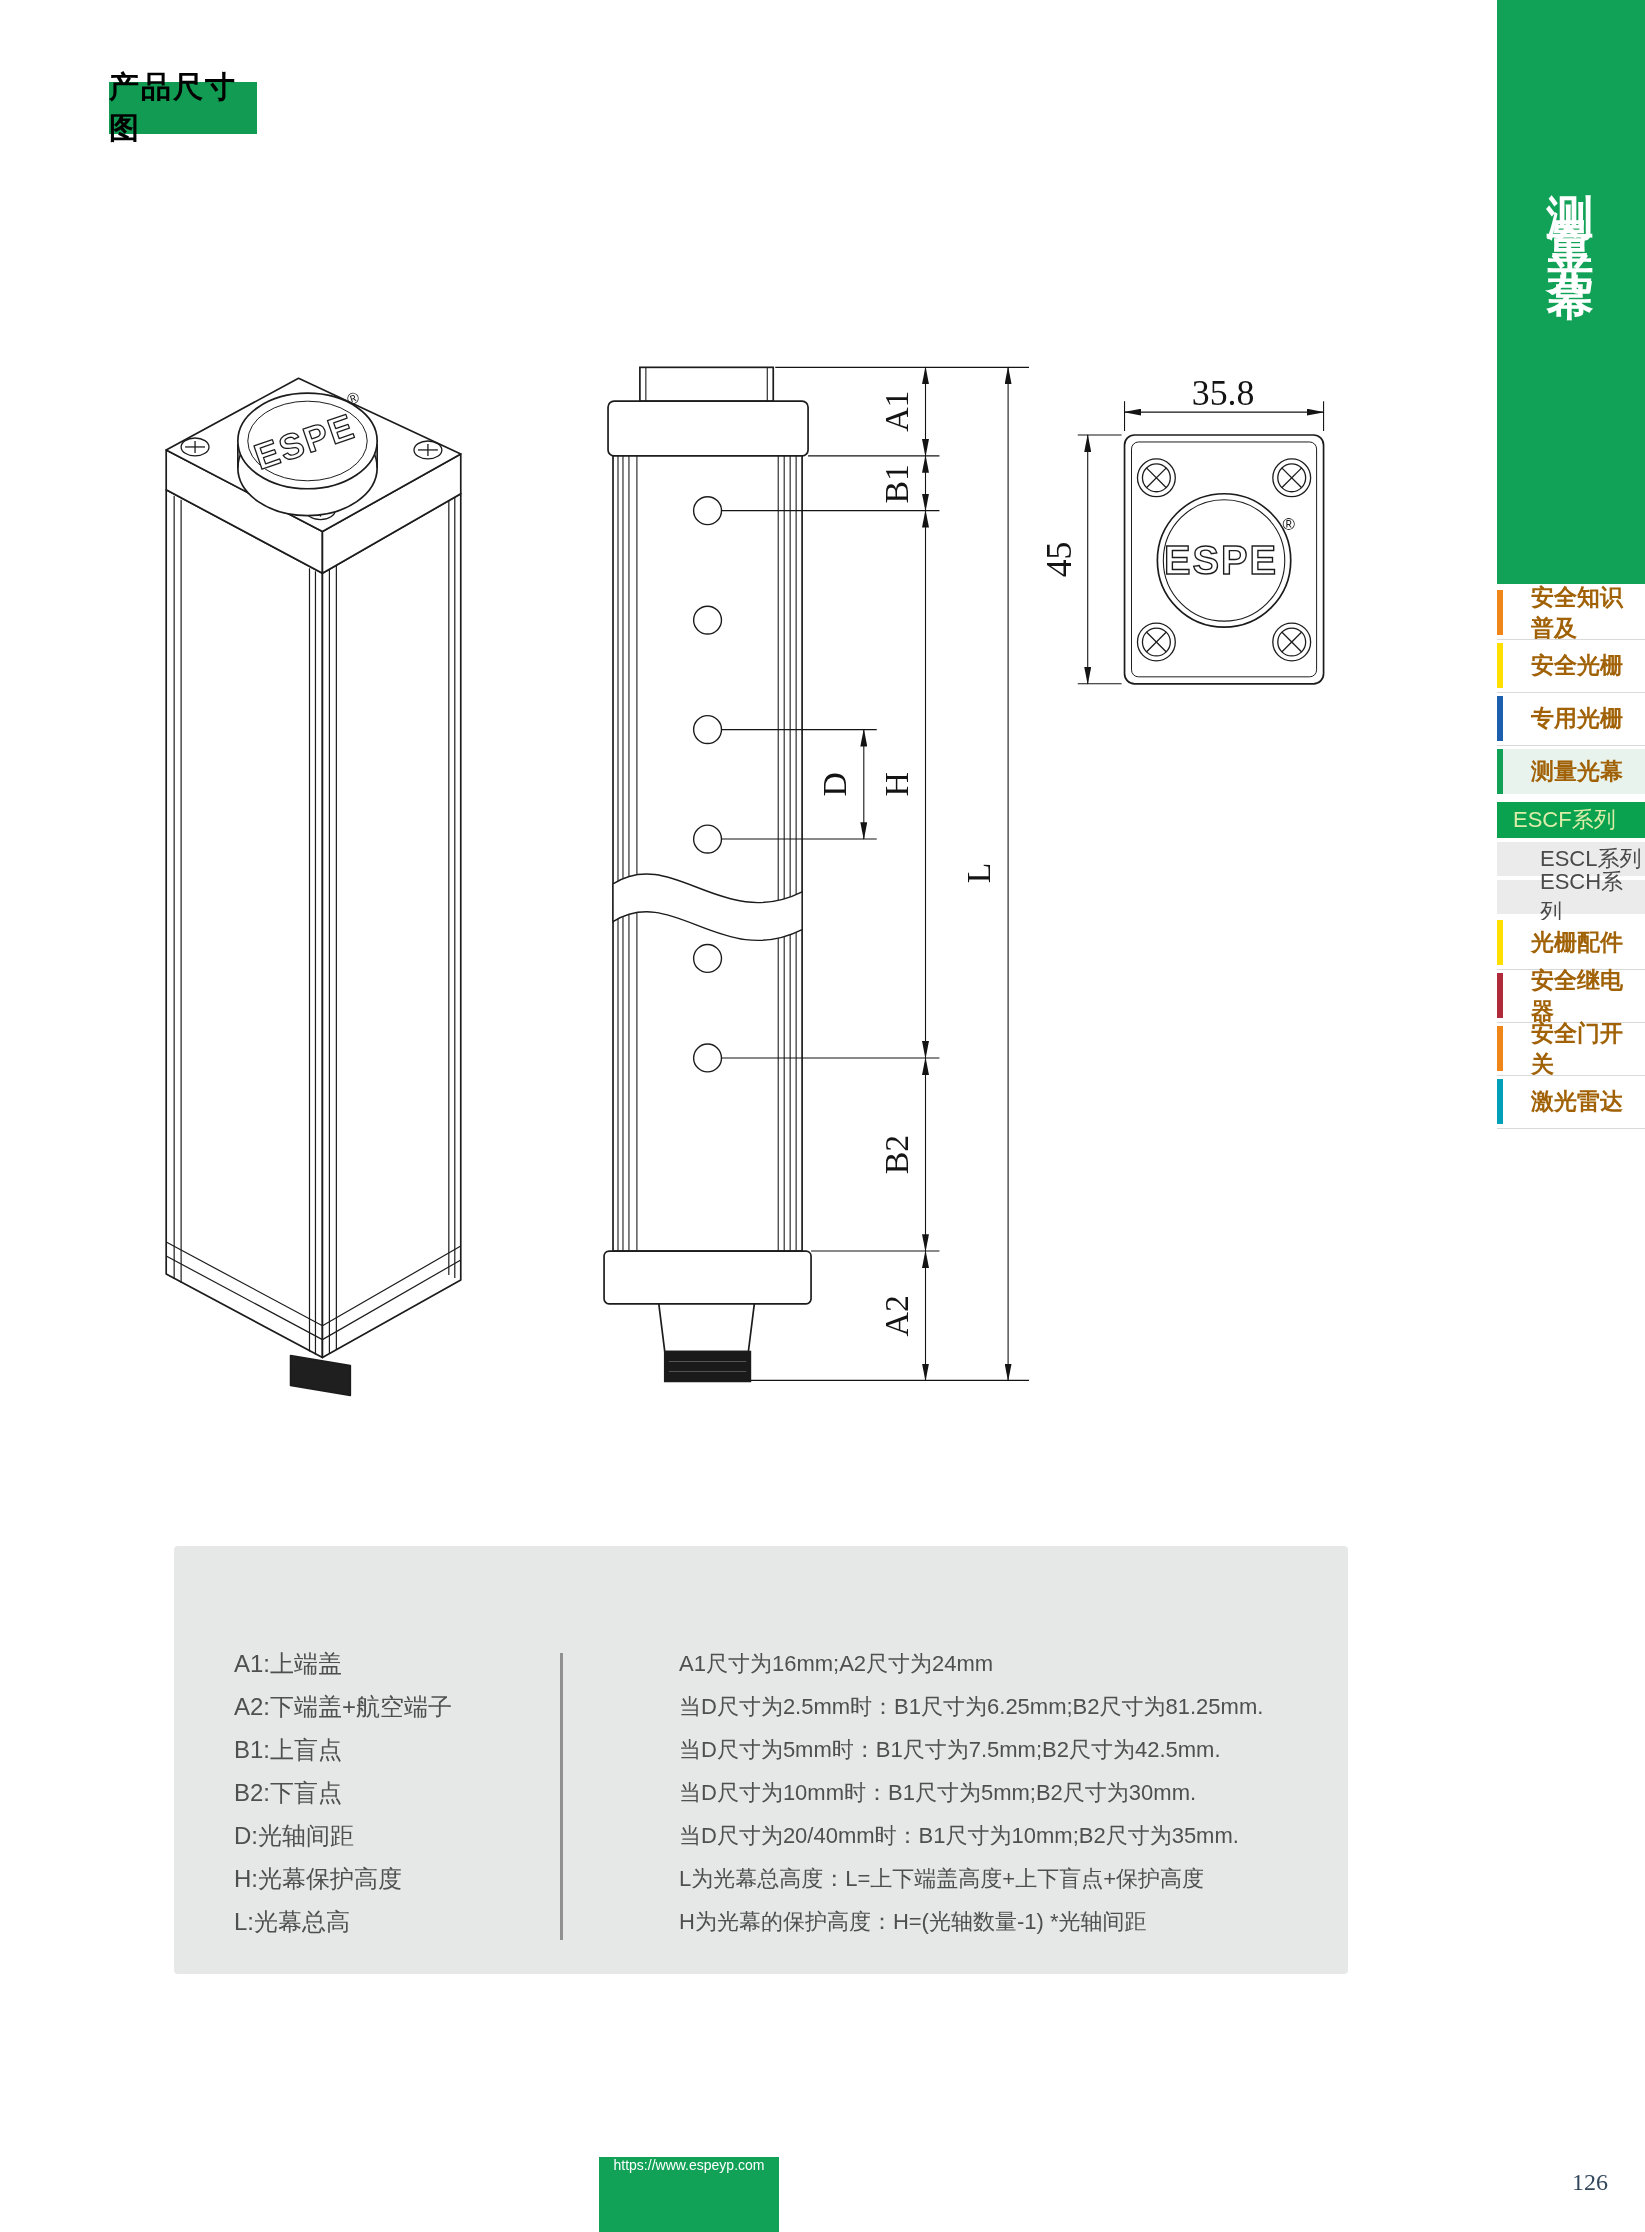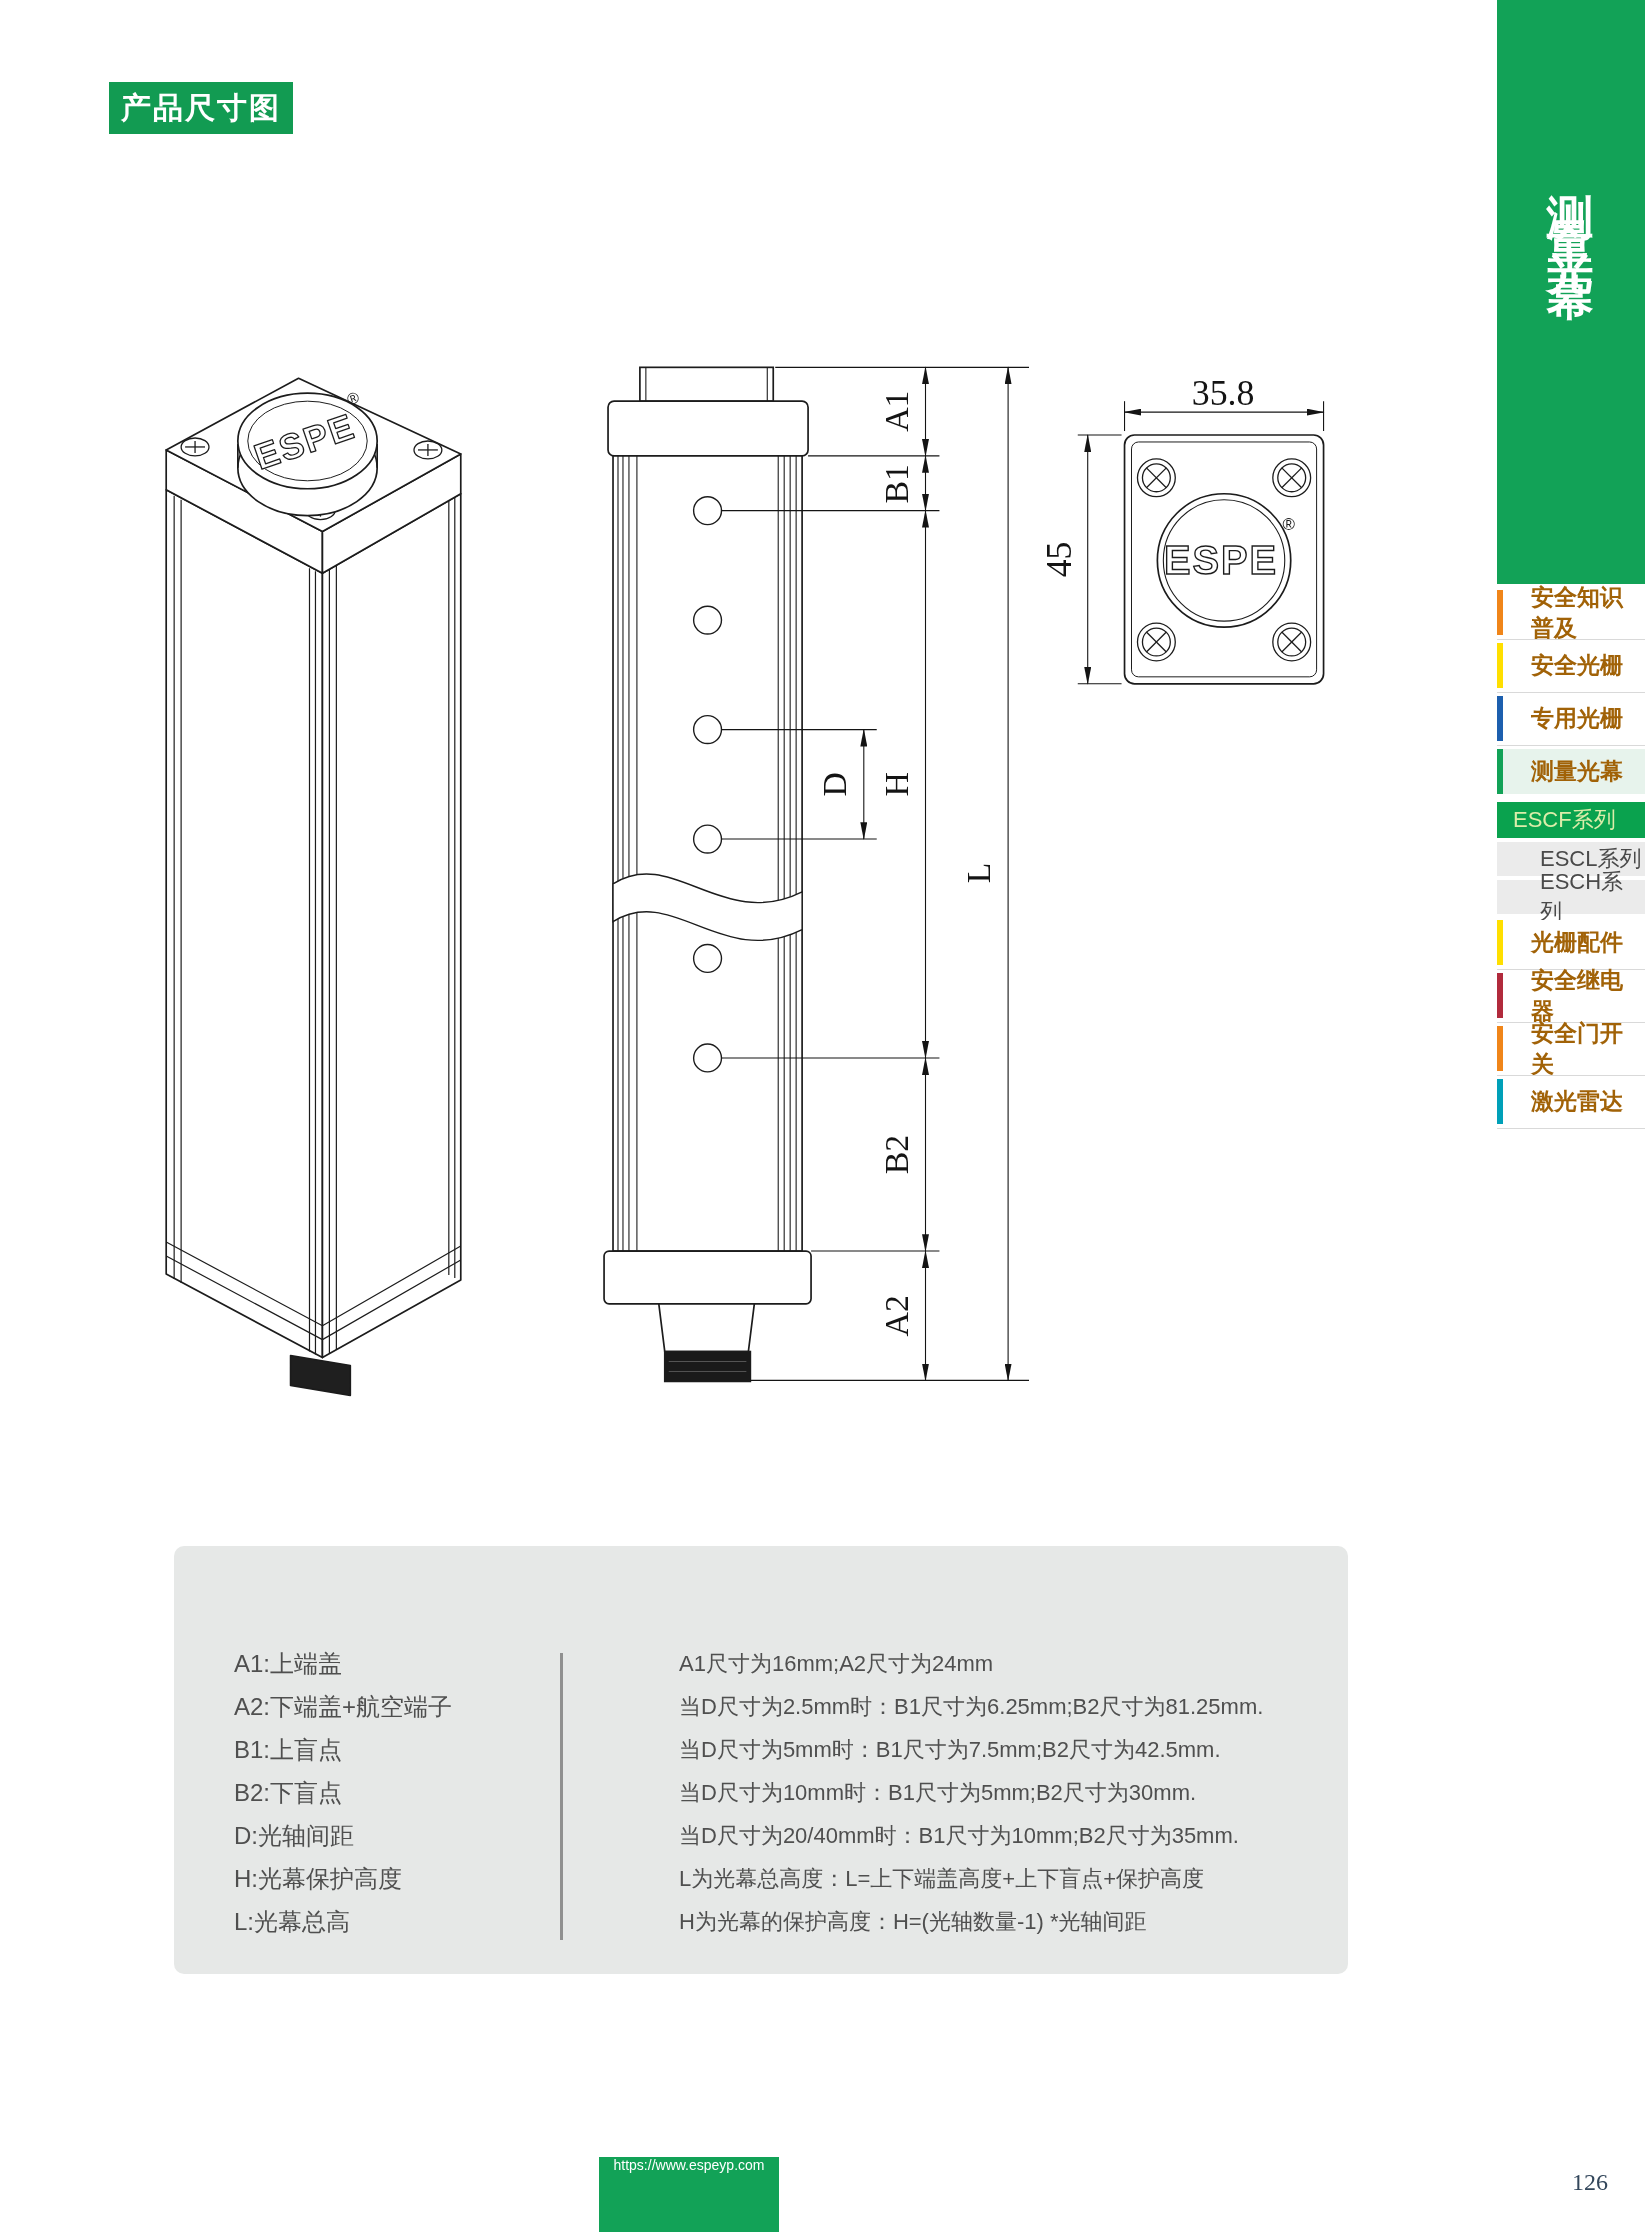--- a/index.html
+++ b/index.html
@@ -2,22 +2,22 @@
 <html><head>
 <meta charset="utf-8">
 <style>
   html,body{margin:0;padding:0;}
   body{
     width:1646px;height:2233px;position:relative;background:#ffffff;
     font-family:"Liberation Sans","DejaVu Sans",sans-serif;overflow:hidden;
   }
   
   .badge{
-    position:absolute;left:109px;top:82px;width:184px;height:52px;
-    background:#129b52;color:#ffffff;font-size:30px;font-weight:bold;
+    position:absolute;left:109px;top:82px;width:148px;height:52px;
+    background:#129b52;color:#000000;font-size:30px;font-weight:bold;
     display:flex;align-items:center;justify-content:center;letter-spacing:2px;
   }
   
   .banner{
     position:absolute;left:1497px;top:0;width:148px;height:584px;background:#12a257;
     display:flex;justify-content:center;
   }
   .banner-text{
     writing-mode:vertical-rl;text-orientation:upright;
     color:#fff;font-size:47px;font-weight:bold;letter-spacing:26px;
@@ -51,21 +51,21 @@
   .nav-item.sub-active{
     height:36px;margin-bottom:4px;display:flex;align-items:center;
     padding-left:16px;font-size:22px;color:#dcedaa;background:#0aa24e;
   }
   .nav-item.gap-top{margin-top:6px;}
   
   .drawing{position:absolute;left:0;top:0;pointer-events:none;}
   
   .legend{
     position:absolute;left:174px;top:1546px;width:1174px;height:428px;
-    background:#e6e8e7;border-radius:10px;
+    background:#e6e8e7;border-radius:4px;
   }
   .legend-col{position:absolute;top:96px;}
   .legend-col.left{left:60px;width:328px;font-size:24px;color:#4f4f4f;}
   .legend-col.right{left:505px;width:657px;font-size:22px;color:#4f4f4f;}
   .legend-row{height:43px;display:flex;align-items:center;white-space:nowrap;}
   .legend-divider{
     position:absolute;left:386px;top:107px;width:3px;height:287px;background:#909090;
   }
   
   .footer{

